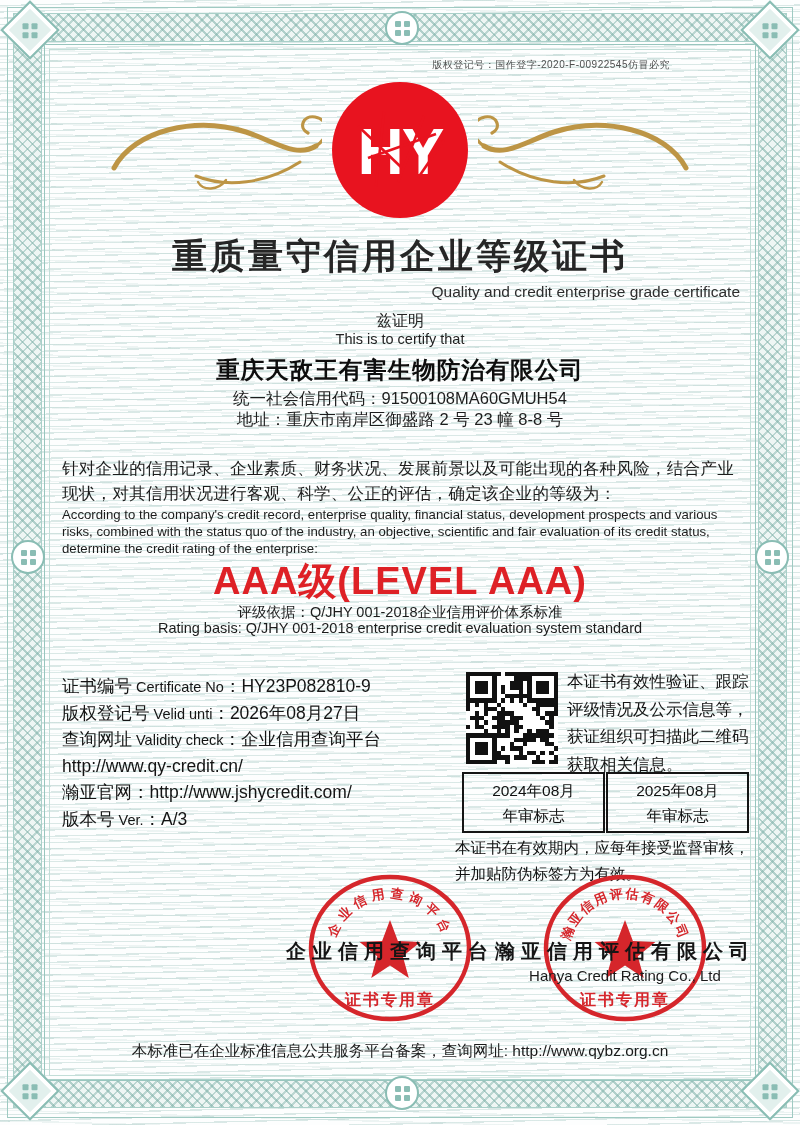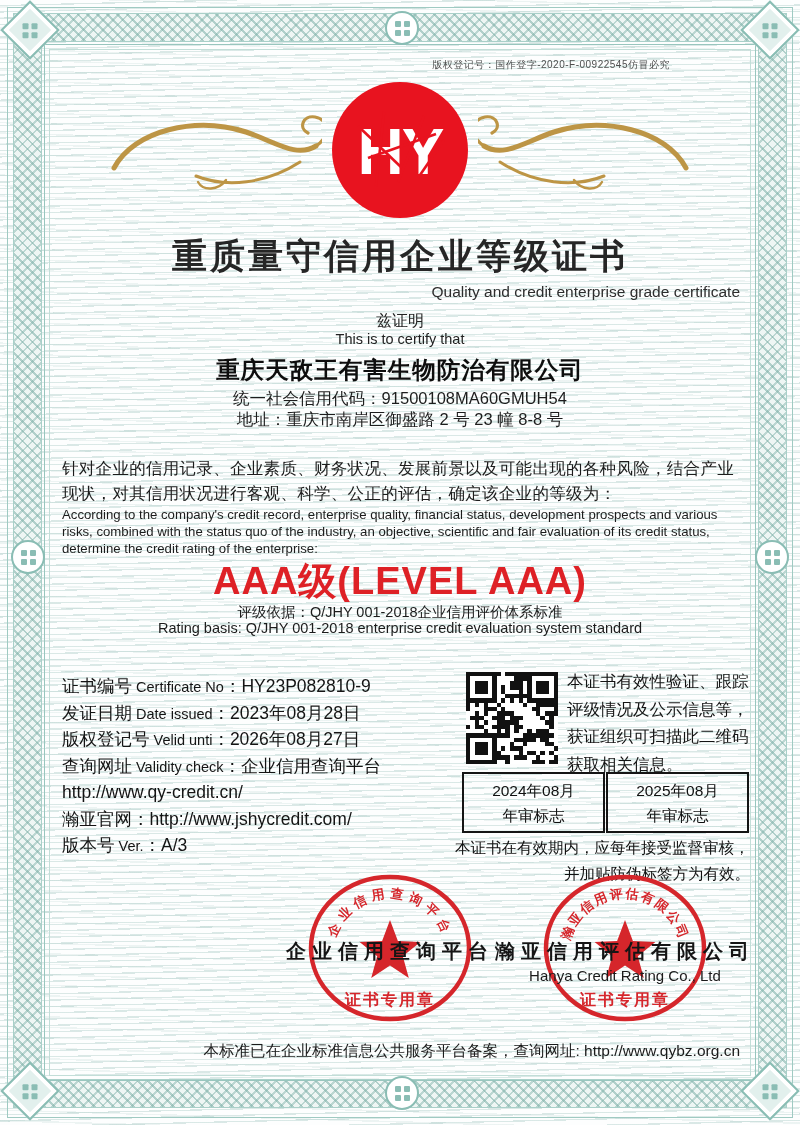--- a/index.html
+++ b/index.html
@@ -76,32 +76,32 @@
   .info-left .row{height:26.5px;line-height:26.5px;white-space:nowrap;}
   .info-left .en{font-size:14.5px;}
   .qr-box{top:672px;left:466px;width:92px;height:92px;background:#fff;}
   .qr-box svg{display:block;}
   .qr-note{top:668px;left:567px;width:184px;font-size:16.5px;line-height:27.5px;color:#141414;text-align:left;}
 
   .annual-row{top:772px;left:462px;display:flex;gap:1px;}
   .annual-box{width:139px;height:57px;border:2.5px solid #151515;display:flex;flex-direction:column;
     align-items:center;justify-content:center;font-size:15.5px;line-height:25px;color:#101010;}
   .supervision{top:835px;left:455px;width:295px;font-size:15.5px;line-height:26px;color:#101010;text-align:left;}
-  .supervision .n2{text-align:right;}
+  .supervision .n2{}
 
   
   .stamp-group{top:872px;width:260px;height:166px;}
   .sg-1{left:260px;} .sg-2{left:495px;}
   .stamp-group svg{display:block;margin:0 auto;}
   .stamp-name-zh{position:absolute;top:66px;left:50%;transform:translateX(-50%);
     white-space:nowrap;font-size:20px;font-weight:700;letter-spacing:6px;color:#151515;z-index:2;}
   .stamp-name-en{position:absolute;top:95px;left:50%;transform:translateX(-50%);
     white-space:nowrap;font-size:15px;color:#1a1a1a;z-index:2;}
 
-  .footer-line{top:1041px;font-size:15.5px;color:#1b1b1b;text-align:right;}
+  .footer-line{top:1041px;font-size:15.5px;color:#1b1b1b;}
 
   .seal-arc-text{font-size:13px;font-weight:700;fill:#d5262b;}
   .seal-bottom-text{font-size:16px;font-weight:700;fill:#d5262b;letter-spacing:2px;}
   .logo-hy{font-size:64px;font-weight:800;fill:#ffffff;letter-spacing:-2px;}
 </style>
 </head>
 <body>
 
 <div class="abs bg-lines"></div>
 
@@ -223,21 +223,20 @@
   <div class="para-zh">针对企业的信用记录、企业素质、财务状况、发展前景以及可能出现的各种风险，结合产业现状，对其信用状况进行客观、科学、公正的评估，确定该企业的等级为：</div>
   <div class="para-en">According to the company's credit record, enterprise quality, financial status, development prospects and various risks, combined with the status quo of the industry, an objective, scientific and fair evaluation of its credit status, determine the credit rating of the enterprise:</div>
 </div>
 
 <div class="abs center grade">AAA级(LEVEL AAA)</div>
 <div class="abs center basis-zh">评级依据：Q/JHY 001-2018企业信用评价体系标准</div>
 <div class="abs center basis-en">Rating basis: Q/JHY 001-2018 enterprise credit evaluation system standard</div>
 
 <div class="abs info-left">
   <div class="row"><span>证书编号</span><span class="en"> Certificate No</span><span>：HY23P082810-9</span></div>
-  <div class="row"><span>发证日期</span><span class="en"> Date issued</span><span>：2023年08月28日</span></div>
   <div class="row"><span>版权登记号</span><span class="en"> Velid unti</span><span>：2026年08月27日</span></div>
   <div class="row"><span>查询网址</span><span class="en"> Validity check</span><span>：企业信用查询平台</span></div>
   <div class="row"><span>http://www.qy-credit.cn/</span></div>
   <div class="row"><span>瀚亚官网</span><span>：http://www.jshycredit.com/</span></div>
   <div class="row"><span>版本号</span><span class="en"> Ver.</span><span>：A/3</span></div>
 </div>
 
 <div class="abs qr-box">
   <svg id="qr" width="92" height="92" viewBox="0 0 21 21" shape-rendering="crispEdges">
       <rect x="0" y="0" width="21" height="21" fill="#ffffff"></rect>

